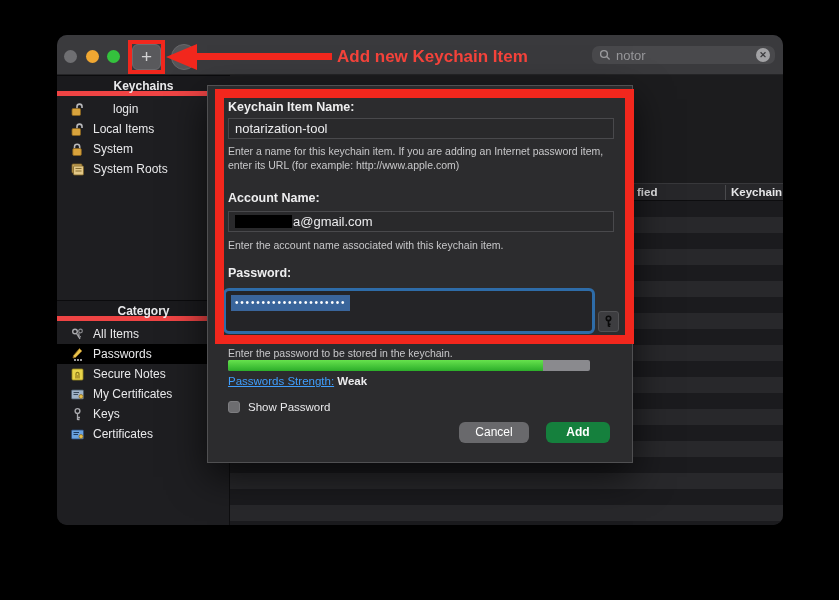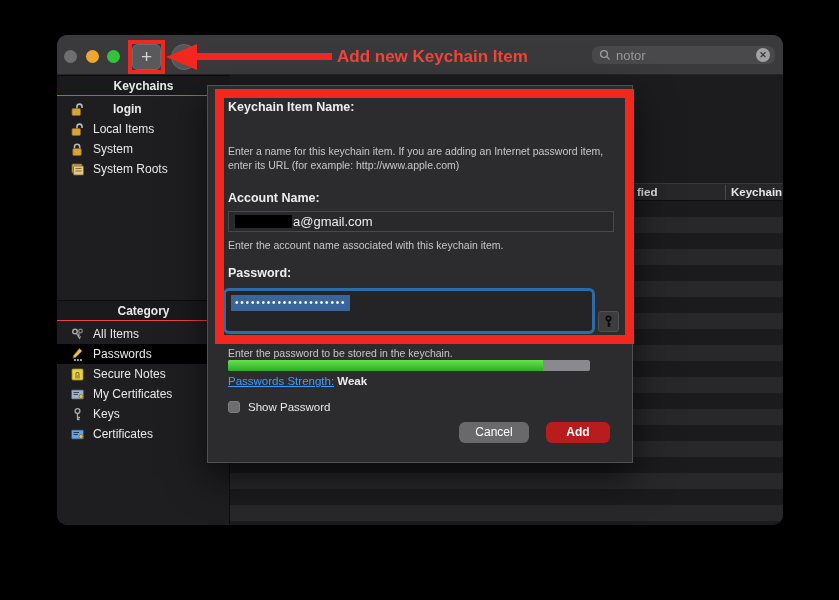--- a/index.html
+++ b/index.html
@@ -36,29 +36,29 @@
   #anno-head { left:109px; top:9px; width:0; height:0; border-top:13px solid transparent;
     border-bottom:13px solid transparent; border-right:31px solid #f2271d; z-index:20; }
   #anno-shaft { left:138px; top:18px; width:137px; height:7px; z-index:20; }
   #anno-label { left:280px; top:12px; color:#f4423a; font-size:17px; font-weight:bold;
     z-index:20; white-space:nowrap; }
 
   
   #sidebar { left:0; top:40px; width:173px; height:450px; background:#1e1e21;
     border-right:1px solid #0e0e10; }
   .side-header { left:0; width:173px; height:21px; background:#1a1a1d;
-    border-top:1px solid #0b0b0d; border-bottom:1px solid #ef4444;
+    border-top:1px solid #0b0b0d; border-bottom:5px solid #ef4444;
     color:#e9e9eb; font-size:12px; font-weight:bold; text-align:center; line-height:20px; }
   #keychains-header { top:0; }
   #category-header { top:225px; }
   .row { left:0; width:173px; height:20px; display:flex; align-items:center;
     padding-left:13px; color:#e9e9eb; font-size:12px; gap:8px; white-space:nowrap; }
   .row svg { flex:0 0 auto; }
   .row.sel { background:#000000; }
-  .bold { font-weight:bold;padding-left:20px; }
+  .bold { font-weight:normal;padding-left:20px; }
 
   
   #table-header { left:173px; top:148px; width:553px; height:18px; background:#27272a;
     border-top:1px solid #38383b; border-bottom:1px solid #0d0d0f; }
   .th { position:absolute; top:2px; color:#e6e6e8; font-size:11.5px; font-weight:bold; }
   #th-sep { position:absolute; left:495px; top:1px; width:1px; height:15px; background:#4a4a4d; }
   #stripes { left:173px; top:166px; width:553px; height:324px;
     background:repeating-linear-gradient(180deg,#1b1b1e 0 16px,#28282b 16px 32px); }
 
   
@@ -85,21 +85,21 @@
   #strength-row { left:20px; top:289px; font-size:11.5px; white-space:nowrap; }
   #strength-link { color:#3f9efd; text-decoration:underline; }
   #strength-value { color:#ececee; font-weight:bold; }
   #checkbox-row { left:20px; top:315px; display:flex; align-items:center; gap:8px; }
   #checkbox { width:12px; height:12px; background:#6d6d70; border:1px solid #7d7d80;
     border-radius:3px; }
   #show-pw-label { color:#e9e9eb; font-size:11.5px; }
   .btn { top:336px; height:21px; border-radius:6px; color:#fff; font-size:12px;
     text-align:center; line-height:21px; }
   #cancel-btn { left:251px; width:70px; background:#69696c; }
-  #add-btn { left:338px; width:64px; background:#b91c1c; font-weight:bold; }
+  #add-btn { left:338px; width:64px; background:#15803d; font-weight:bold; }
 </style>
 </head>
 <body>
 
 <div id="window" class="abs">
 
   <div id="toolbar" class="abs">
     <div id="light-close" class="abs light"></div>
     <div id="light-min" class="abs light"></div>
     <div id="light-max" class="abs light"></div>
@@ -213,20 +213,21 @@
     <span class="th" style="left:407px">fied</span>
     <span id="th-sep"></span>
     <span class="th" style="left:501px">Keychain</span>
   </div>
   <div id="stripes" class="abs"></div>
 
   <div id="dialog" class="abs">
     <div id="anno-rect" class="abs"></div>
 
     <div class="abs dlabel" style="left:20px; top:14px">Keychain Item Name:</div>
+    <div class="abs dfield" style="left:20px; top:32px">notarization-tool</div>
     <div class="abs help" style="left:20px; top:59px; width:382px">Enter a name for this keychain item. If you are adding an Internet password item, enter its URL (for example: http://www.apple.com)</div>
 
     <div class="abs dlabel" style="left:20px; top:105px">Account Name:</div>
     <div class="abs dfield" style="left:20px; top:125px">
       <span id="redact"></span><span>a@gmail.com</span>
     </div>
     <div class="abs help" style="left:20px; top:153px; width:382px">Enter the account name associated with this keychain item.</div>
 
     <div class="abs dlabel" style="left:20px; top:180px">Password:</div>
     <div id="pw-field" class="abs">

